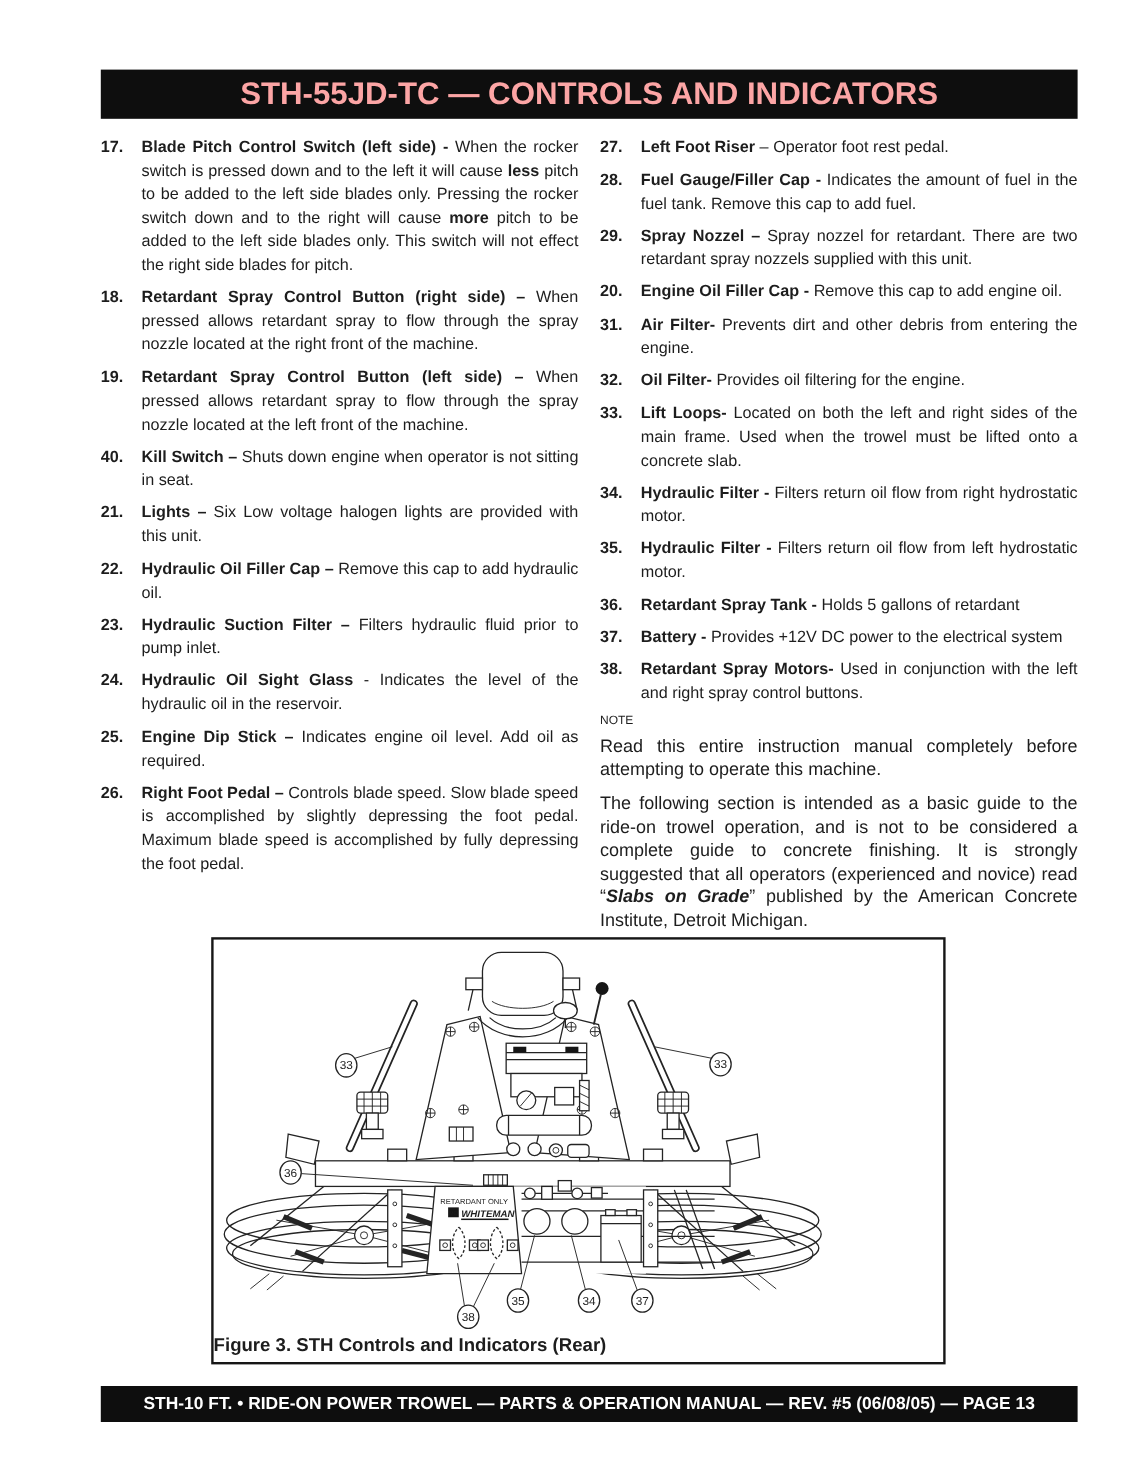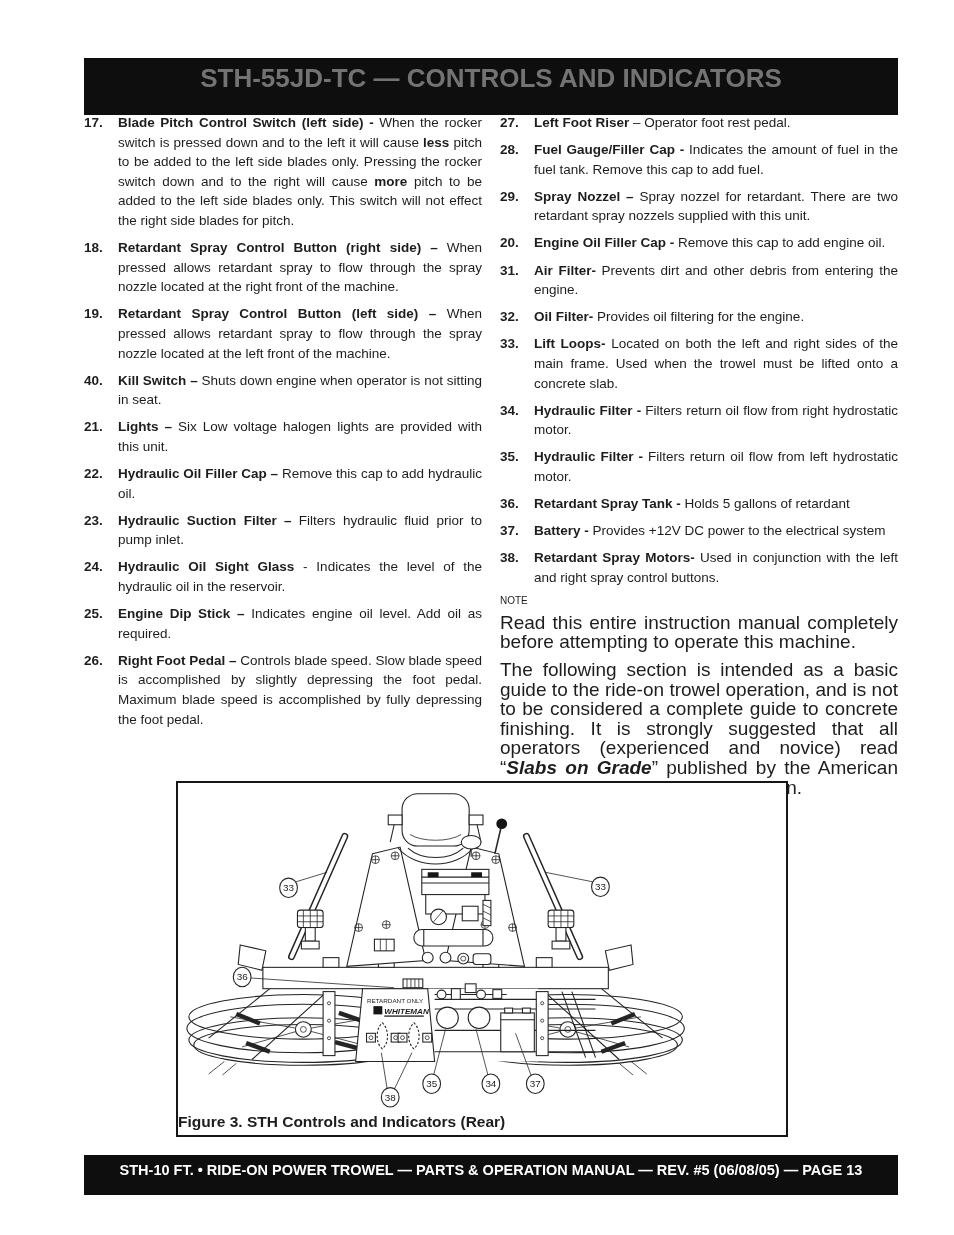--- a/index.html
+++ b/index.html
@@ -1,33 +1,33 @@
 <!DOCTYPE html>
 <html><head>
 <meta charset="utf-8">
 <style>
   html,body{margin:0;padding:0;background:#ffffff;}
   .page{position:relative;width:954px;height:1235px;background:#fff;overflow:hidden;
         font-family:"Liberation Sans",sans-serif;color:#1d1d1d;}
-  .titlebar{position:absolute;left:84px;top:58px;width:814px;height:57px;background:#0e0e0e;
-            color:#737373;text-align:center;font-weight:700;font-size:26px;line-height:41px;}
+  .titlebar{position:absolute;left:84px;top:58px;width:814px;height:41px;background:#0e0e0e;
+            color:#fca5a5;text-align:center;font-weight:700;font-size:26px;line-height:41px;}
   .columns{position:absolute;left:84px;top:113px;width:814px;display:flex;gap:18px;}
   .col{width:398px;}
   .item{display:flex;margin-bottom:7.5px;font-size:13.5px;line-height:19.6px;}
   .num{flex:0 0 34px;font-weight:700;}
   .ibody{flex:1;text-align:justify;}
   .ibody b{font-weight:700;}
   .note-h{font-weight:400;font-size:10px;margin:4px 0 7px 0;}
-  .note-p{font-size:19px;line-height:19.6px;text-align:justify;margin:0 0 8px 0;}
+  .note-p{font-size:15px;line-height:19.6px;text-align:justify;margin:0 0 8px 0;}
   .note-p .bi{font-weight:700;font-style:italic;}
   .figure{position:absolute;left:176px;top:781px;width:612px;height:356px;border:2px solid #161616;
           box-sizing:border-box;background:#fff;}
   .figure svg{display:block;width:606px;height:324px;margin:1px auto 0 auto;}
   .caption{position:absolute;left:0;right:0;bottom:4px;text-align:left;font-weight:700;font-size:15.5px;}
-  .footerbar{position:absolute;left:84px;top:1155px;width:814px;height:40px;background:#0e0e0e;
+  .footerbar{position:absolute;left:84px;top:1155px;width:814px;height:30px;background:#0e0e0e;
              color:#fff;text-align:center;font-weight:700;font-size:14.5px;line-height:30px;}
   svg text{font-family:"Liberation Sans",sans-serif;fill:#1d1d1d;}
   .ln{stroke:#242424;fill:none;stroke-width:1.1;}
   .lnw{stroke:#242424;fill:#fff;stroke-width:1.1;}
   .thin{stroke:#242424;stroke-width:0.8;fill:none;}
 </style>
 </head>
 <body>
 
 <div class="page">

